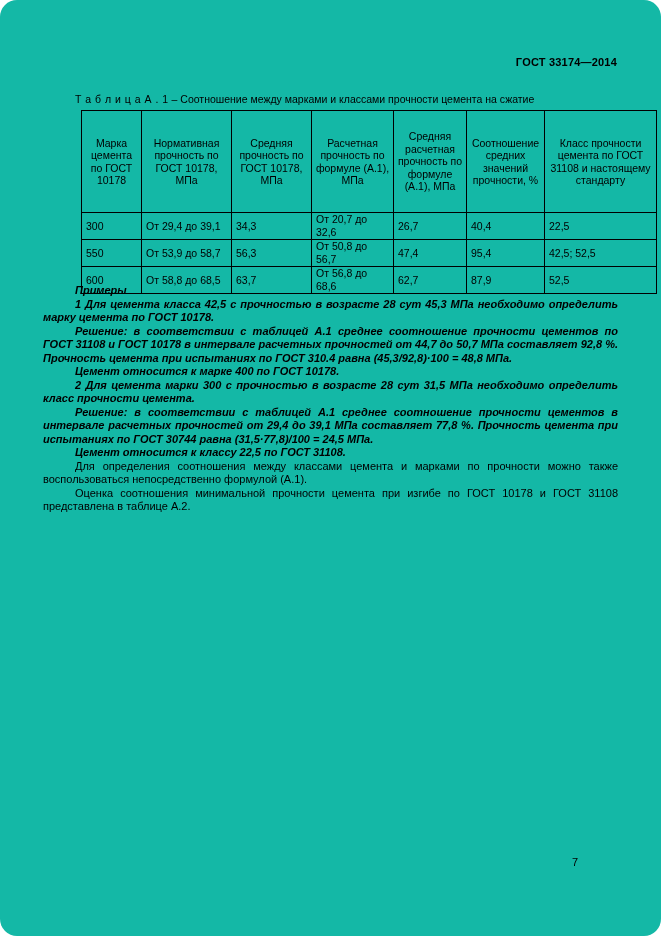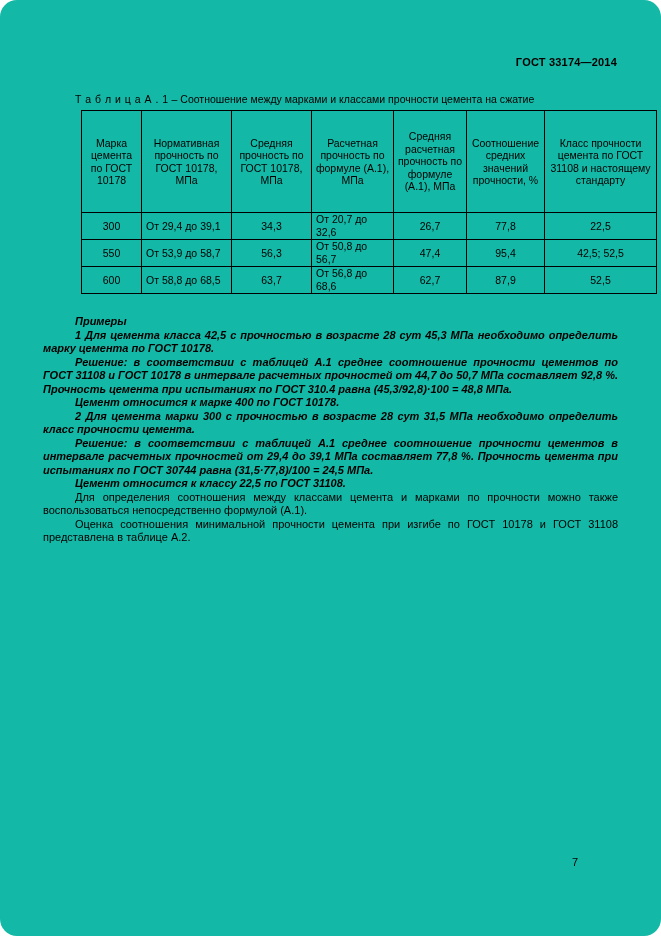--- a/index.html
+++ b/index.html
@@ -46,29 +46,28 @@
     padding: 2px 2px;
     line-height: 12.5px;
     height: 102px;
   }
   table.a1 td {
     height: 14px;
     padding: 0 4px;
     line-height: 13px;
     vertical-align: middle;
   }
-  td.c { text-align: center; }
+  td.c { text-align: left; }
   td.l { text-align: left; }
 
   .body-text {
     position: absolute;
     top: 284px; left: 43px; width: 575px;
     font-size: 11px; line-height: 13.5px;
     text-align: justify;
-    margin-top: 31px;
   }
   .body-text p { text-indent: 32px; }
   .body-text p.ex { font-weight: bold; font-style: italic; }
 
   .page-number {
     position: absolute;
     left: 572px; top: 856px;
     font-size: 11px;
   }
 </style>
@@ -105,21 +104,21 @@
         <th>Класс прочности цемента по ГОСТ 31108 и настоящему стандарту</th>
       </tr>
     </thead>
     <tbody>
       <tr>
         <td class="c">300</td>
         <td class="l">От 29,4 до 39,1</td>
         <td class="c">34,3</td>
         <td class="l">От 20,7 до 32,6</td>
         <td class="c">26,7</td>
-        <td class="c">77,8</td>
+        <td class="c">40,4</td>
         <td class="c">22,5</td>
       </tr>
       <tr>
         <td class="c">550</td>
         <td class="l">От 53,9 до 58,7</td>
         <td class="c">56,3</td>
         <td class="l">От 50,8 до 56,7</td>
         <td class="c">47,4</td>
         <td class="c">95,4</td>
         <td class="c">42,5; 52,5</td>

